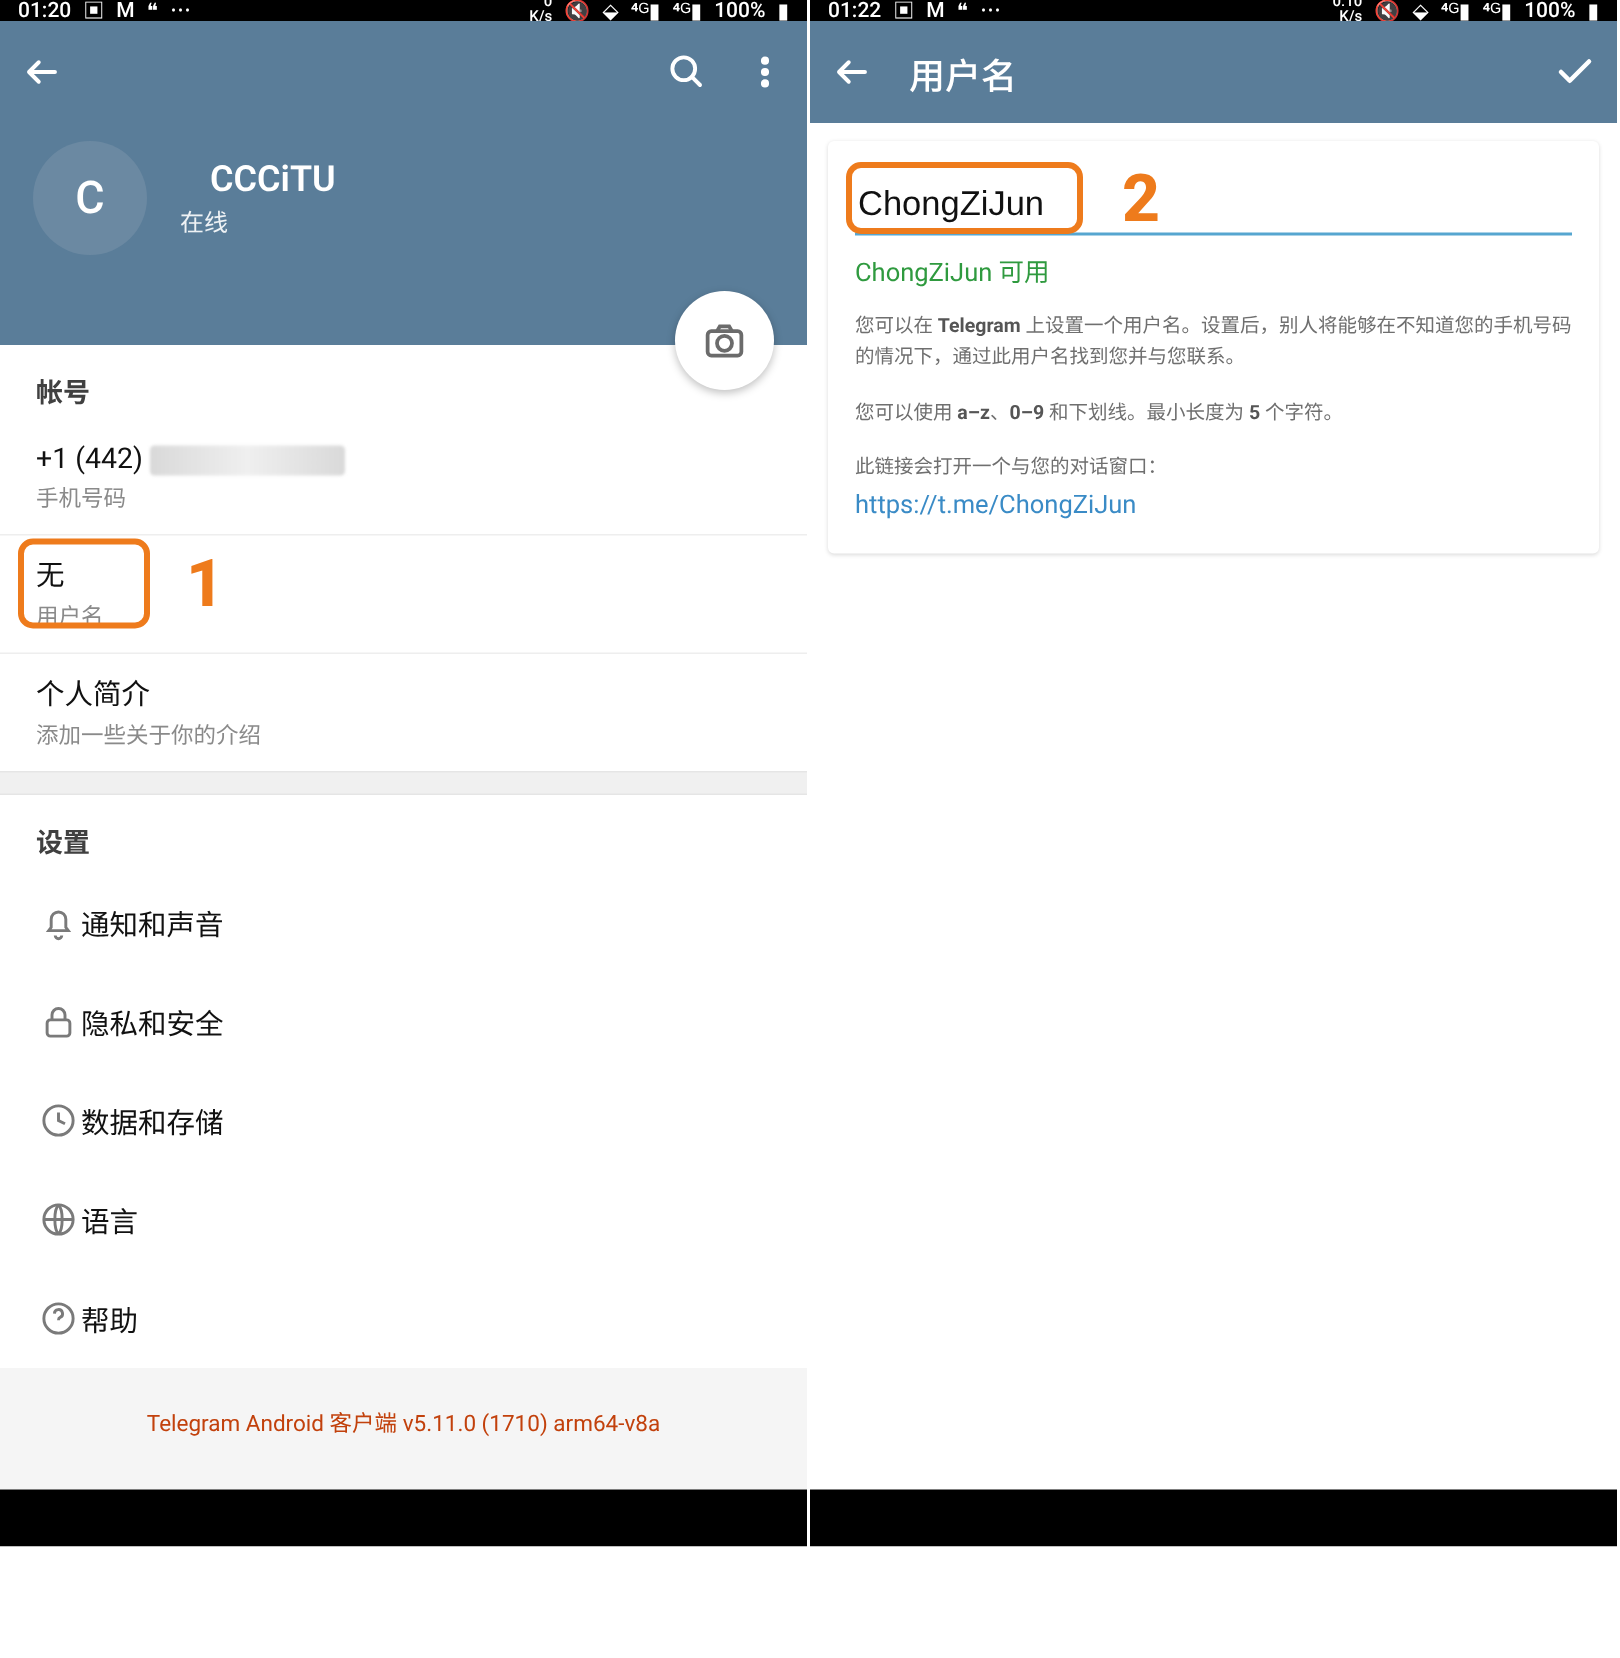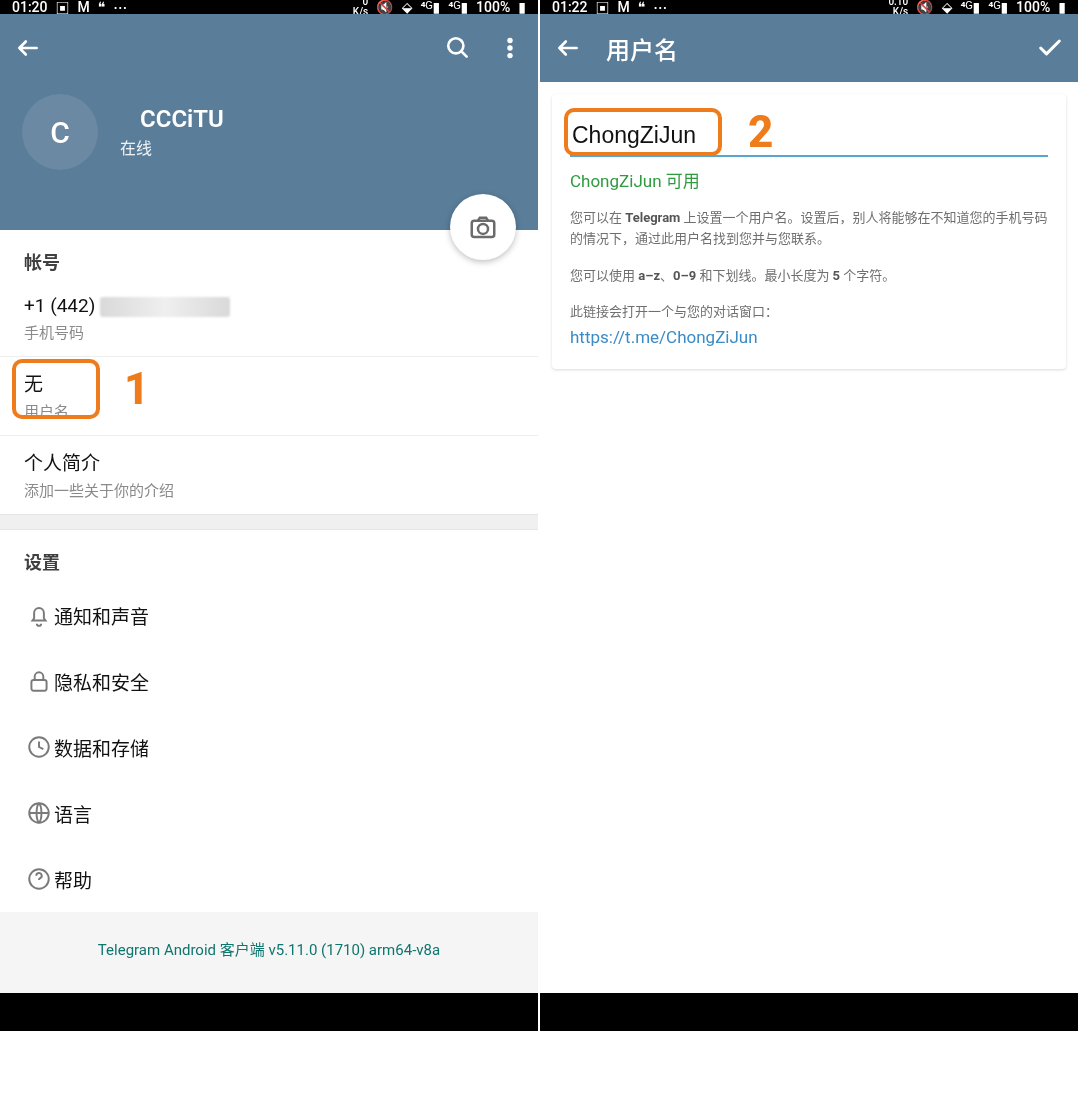--- a/index.html
+++ b/index.html
@@ -56,21 +56,21 @@
   .row:last-child { border-bottom: none; }
   .row .primary { font-size: 19px; color: #111; }
   .row .secondary { font-size: 15px; color: #8a8a8a; margin-top: 4px; }
   .gap { height: 16px; background: #f0f0f0; border-top: 1px solid #e5e5e5; border-bottom: 1px solid #e5e5e5; }
 
   .setting-row {
     display: flex; align-items: center; 
     padding: 18px 24px; font-size: 19px; color: #111;
   }
   .setting-ico { width: 30px; height: 30px; display: flex; align-items: center; justify-content: center; color: #7a7a7a; }
-  .footer { text-align: center; color: #0f766e; font-size: 15px; padding: 26px 10px 34px 10px; background: #f5f5f5; }
+  .footer { text-align: center; color: #c2410c; font-size: 15px; padding: 26px 10px 34px 10px; background: #f5f5f5; }
 
   
   .hl-box { position: relative; }
   .hl-frame {
     position: absolute; border: 4px solid #ee7b1c; border-radius: 10px;
     pointer-events: none;
   }
   .hl-num { position: absolute; color: #ee7b1c; font-size: 44px; font-weight: 800; }
 
   

